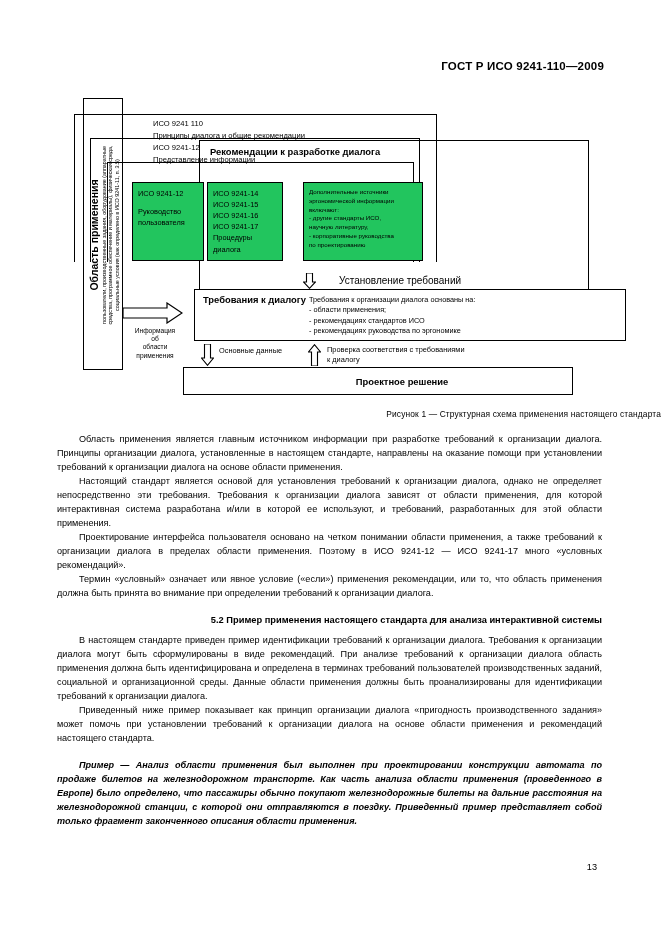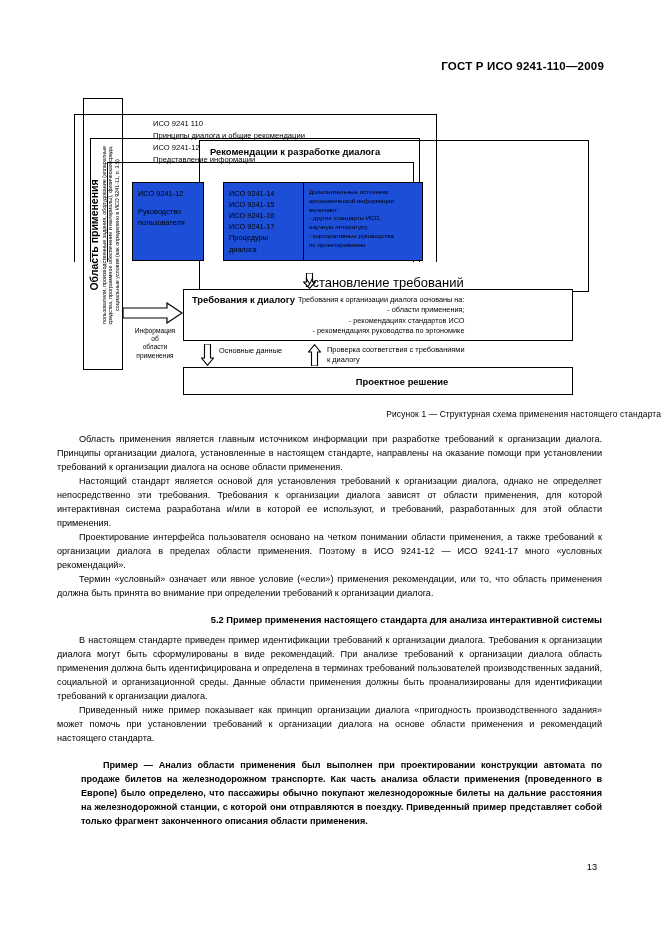--- a/index.html
+++ b/index.html
@@ -165,58 +165,57 @@
     border: 1.4px solid #000;
     border-bottom: none;
     box-sizing: border-box;
   }
 
   
   .card {
     position: absolute;
     border: 1.2px solid #000;
     box-sizing: border-box;
-    background: #1d4ed8;
+    background: #22c55e;
     font-size: 7.4px;
     line-height: 1.5;
     padding: 5px 5px;
   }
   .card.c1 { left: 77px;  top: 87px;  width: 72px; height: 79px; }
-  .card.c2 { left: 168px; top: 87px;  width: 88px; height: 79px; }
+  .card.c2 { left: 152px; top: 87px;  width: 76px; height: 79px; }
   .card.c3 { left: 248px; top: 87px;  width: 120px; height: 79px; }
   .card.c3 { font-size: 6.2px; line-height: 1.42; }
   .card .gap { display: block; height: 7px; }
 
   
   .arrow-down-1 {
     position: absolute;
     left: 248px;
     top: 178px;
     width: 13px;
     height: 16px;
   }
   .lbl-estab {
     position: absolute;
-    left: 250px;
+    left: 284px;
     top: 180px;
-    font-size: 13px;
+    font-size: 10px;
     white-space: nowrap;
   }
 
   
   .req-box {
     position: absolute;
-    left: 128px;
+    left: 139px;
     top: 194px;
-    width: 390px;
+    width: 432px;
     height: 52px;
     border: 1.6px solid #000;
     box-sizing: border-box;
     background: #fff;
-    text-align: right;
   }
   .req-title {
     position: absolute;
     left: 8px;
     top: 4px;
     font-size: 9.4px;
     font-weight: bold;
     white-space: nowrap;
   }
   .req-list {
@@ -306,23 +305,23 @@
   }
   .body h3 {
     margin: 13px 0 6px 0;
     font-size: 9.3px;
     font-weight: bold;
     text-indent: 0;
     text-align: right;
   }
   .body p.example {
     margin-top: 13px;
+    font-style: italic;
     font-weight: bold;
     text-indent: 22px;
-    margin-left: 24px;
   }
   .pagenum {
     position: absolute;
     right: 64px;
     top: 862px;
     font-size: 9.2px;
   }
 </style>
 </head>
 <body>

